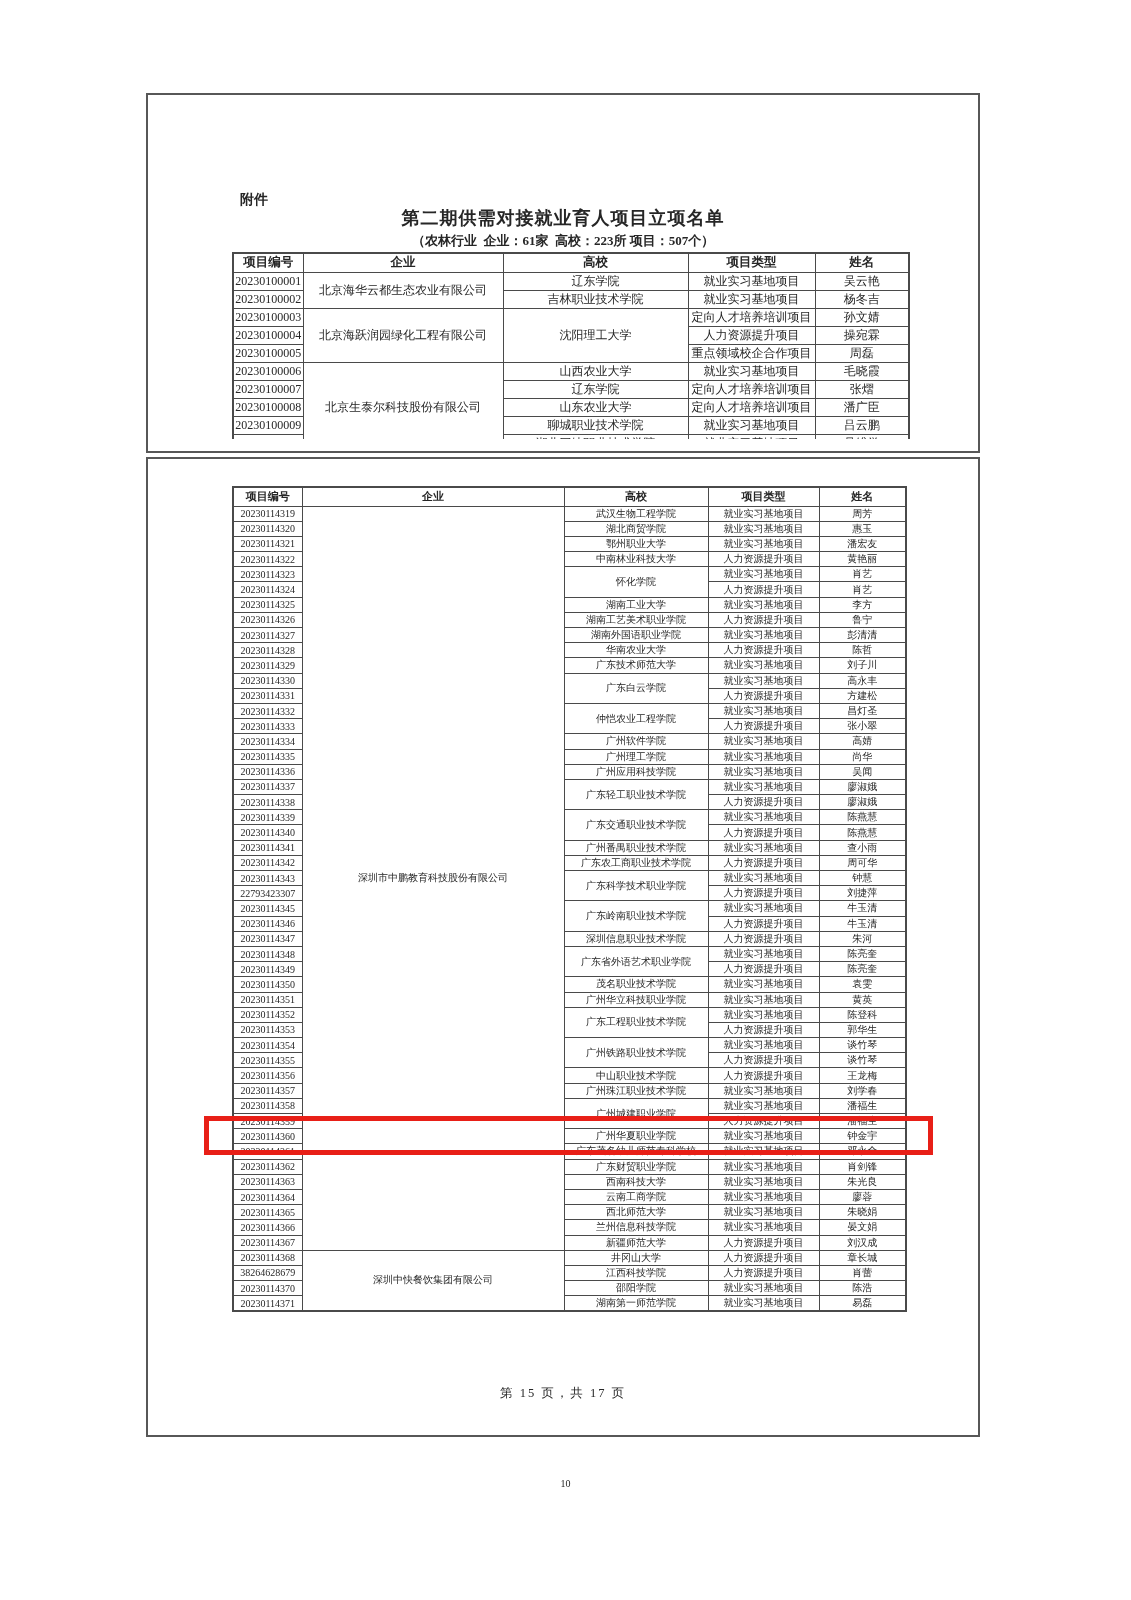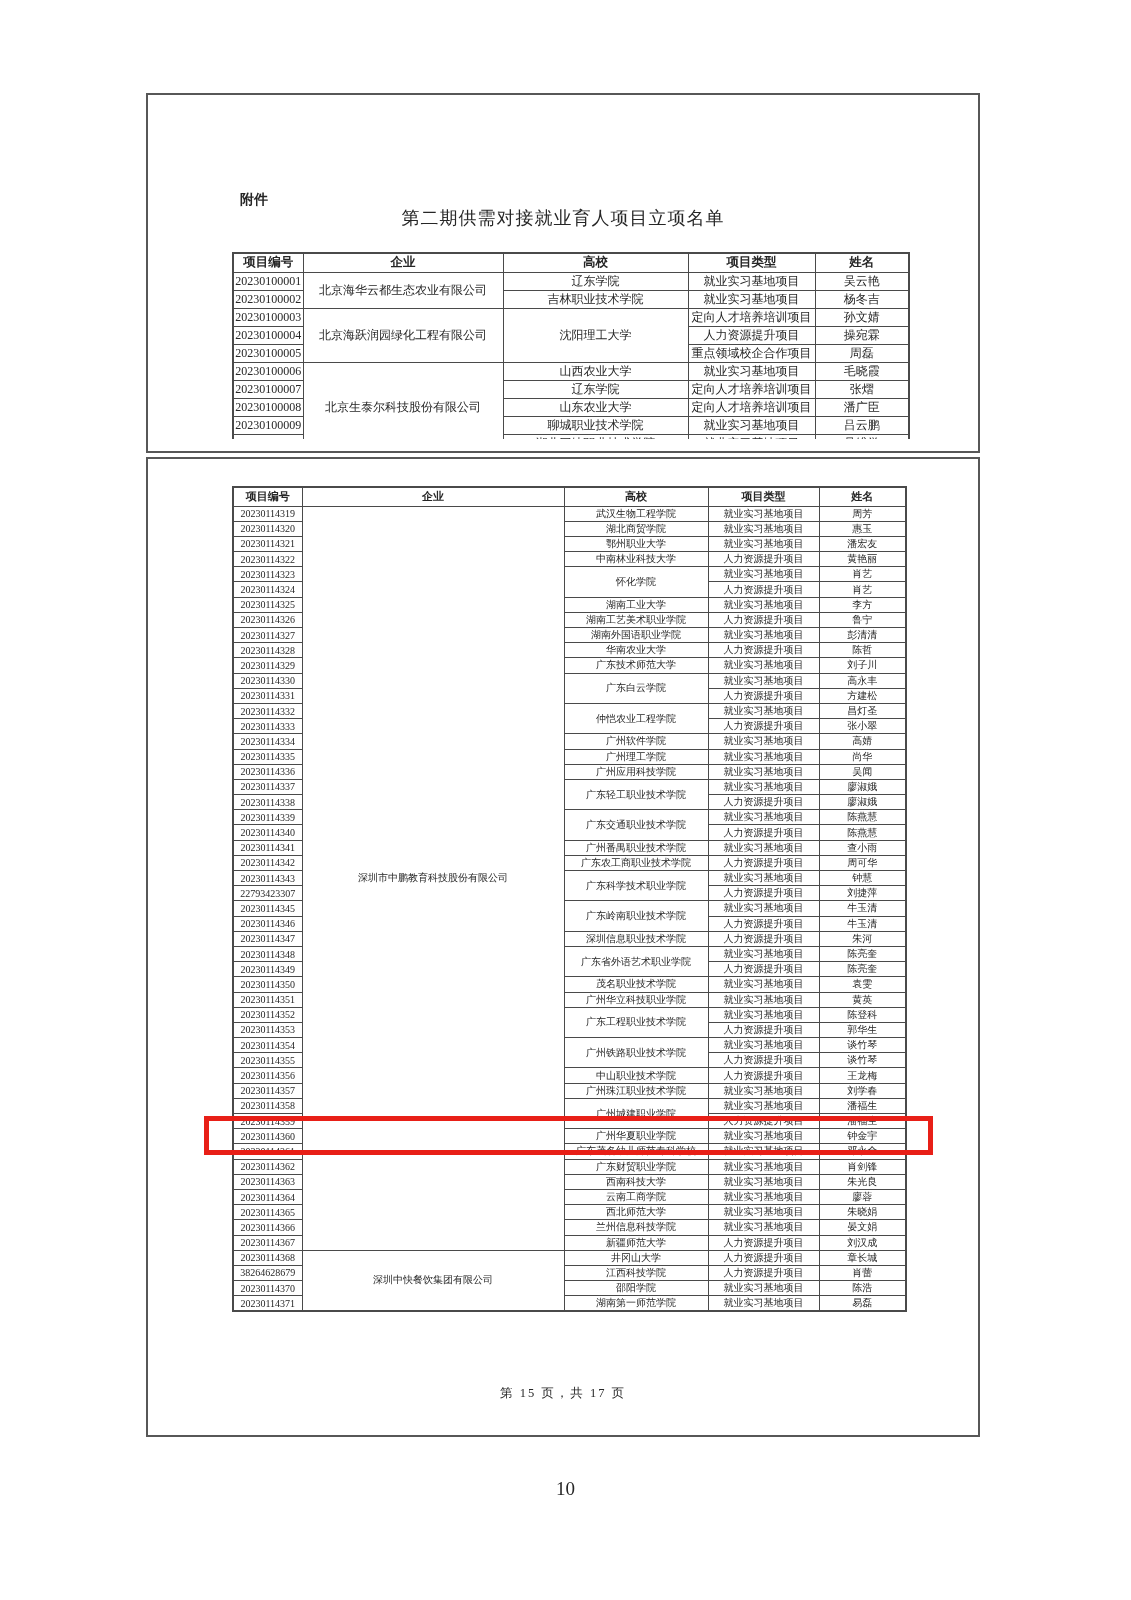--- a/index.html
+++ b/index.html
@@ -8,48 +8,49 @@
     font-family:"Liberation Serif","DejaVu Serif",serif;color:#262626;
   }
   .frame{position:absolute;box-sizing:border-box;border:2px solid #575757;background:#fff;}
   #frame1{left:146px;top:93px;width:834px;height:360px;}
   #frame2{left:146px;top:457px;width:834px;height:980px;}
   .title-bar{
     height:43px;border-bottom:2px solid #575757;display:flex;align-items:center;justify-content:center;
     font-size:20px;font-weight:bold;letter-spacing:2px;white-space:pre;
   }
   .attach{position:absolute;left:80px;top:96px;font-size:14px;font-weight:bold;padding-left:12px;}
-  .list-title{position:absolute;left:0;top:111px;width:100%;text-align:center;font-size:18px;font-weight:normal;letter-spacing:1px;}
+  .list-title{position:absolute;left:0;top:111px;width:100%;text-align:center;font-size:18px;font-weight:bold;letter-spacing:1px;}
   .list-subtitle{position:absolute;left:0;top:137px;width:100%;text-align:center;font-size:13px;font-weight:bold;white-space:pre;}
   .t1wrap{position:absolute;left:84px;top:157px;width:680px;height:187px;overflow:hidden;}
   .t2wrap{position:absolute;left:84px;top:27px;width:678px;}
   table.doc-table{border-collapse:collapse;table-layout:fixed;border:2px solid #4a4a4a;}
   table.doc-table th,table.doc-table td{
     border:1px solid #4a4a4a;text-align:center;vertical-align:middle;
     padding:0;overflow:hidden;white-space:nowrap;font-weight:normal;
   }
   table.doc-table th{font-weight:bold;text-align:center;}
   #table1{width:676px;font-size:12px;}
   #table1 thead tr{height:19px;}
   #table1 tbody tr{height:17.5px;}
   #table1 th{font-size:12.5px;}
   #table2{width:673px;font-size:10px;}
   #table2 thead tr{height:19px;}
   #table2 tbody tr{height:15.2px;}
   #table2 th{font-size:11px;}
   .footer-info{position:absolute;left:0;top:882px;width:100%;text-align:center;font-size:12.5px;letter-spacing:2px;white-space:pre;margin-top:44px;}
-  .page-number{position:absolute;left:0;top:1478px;width:100%;text-align:center;font-size:19px;}
+  .page-number{position:absolute;left:0;top:1478px;width:100%;text-align:center;font-size:10px;}
   #highlight-box{position:absolute;left:204px;top:1116px;width:729px;height:39px;box-sizing:border-box;border:5px solid #e81f17;z-index:5;}
 </style>
 </head>
 <body>
 
 <div id="frame1" class="frame">
   <div class="attach">附件</div>
   <div class="list-title">第二期供需对接就业育人项目立项名单</div>
+  <div class="list-subtitle">（农林行业  企业：61家  高校：223所 项目：507个）</div>
   <div class="t1wrap">
     <table id="table1" class="doc-table">
       <colgroup>
         <col style="width:70px">
           <col style="width:200px">
           <col style="width:185px">
           <col style="width:127px">
           <col style="width:94px">
       </colgroup>
       <thead>

